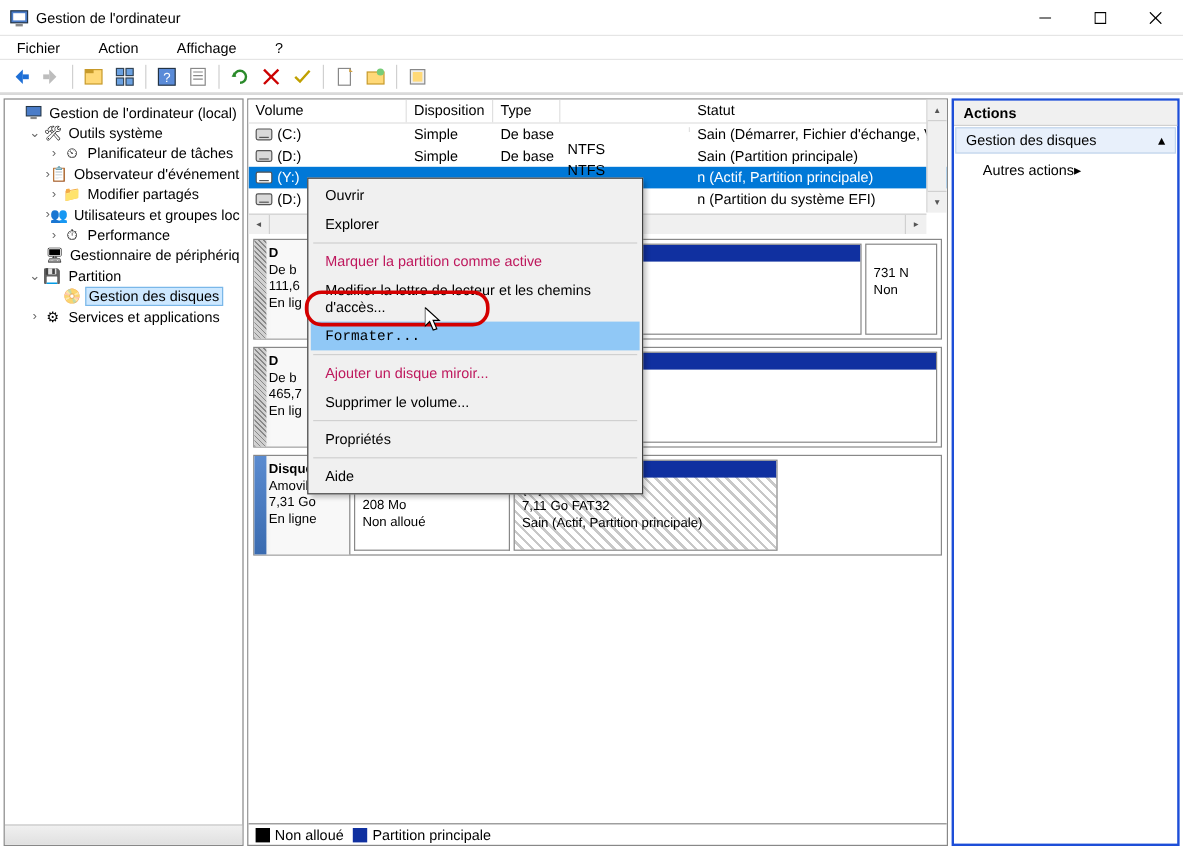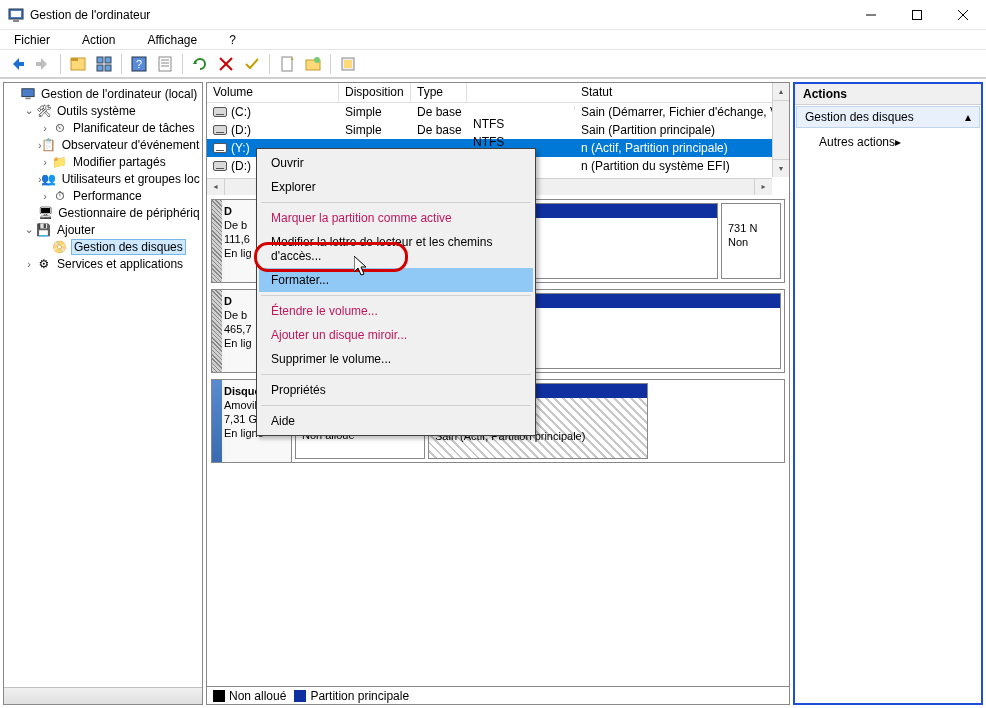--- a/index.html
+++ b/index.html
@@ -230,20 +230,21 @@
     box-shadow: 3px 3px 4px rgba(0,0,0,0.25);
     padding:2px;
     z-index:100;
   }
   .cm-item {
     padding:5px 12px; font-size:12px;
   }
   .cm-item.disabled { color:#be185d; }
   .cm-item.highlight {
     background:#90c8f6;
+    font-family:Liberation Mono, monospace;
   }
   .cm-sep { height:1px; background:#d0d0d0; margin:3px 2px; }
   .red-box {
     position:absolute; border:3px solid #d40000; border-radius:14px;
     left:254px; top:242px; width:154px; height:30px; z-index:110;
     pointer-events:none;
   }
   .cursor-arrow {
     position:absolute; left:354px; top:256px; z-index:120; pointer-events:none;
   }
@@ -420,21 +421,21 @@
           <span class="label">Performance</span>
         </div>
       <div class="tree-item indent2">
           <span class="glyph"></span>
           <span class="icon">🖥</span>
           <span class="label">Gestionnaire de périphériques</span>
         </div>
       <div class="tree-item indent1">
           <span class="glyph">⌄</span>
           <span class="icon">💾</span>
-          <span class="label">Ajouter</span>
+          <span class="label">Partition</span>
         </div>
       <div class="tree-item indent2 selected">
           <span class="glyph"></span>
           <span class="icon">📀</span>
           <span class="label">Gestion des disques</span>
         </div>
       <div class="tree-item indent1">
           <span class="glyph">›</span>
           <span class="icon">⚙</span>
           <span class="label">Services et applications</span>
@@ -576,21 +577,20 @@
 </div>
 
 <div class="context-menu">
   <div class="cm-item">Ouvrir</div>
   <div class="cm-item">Explorer</div>
   <div class="cm-sep"></div>
   <div class="cm-item disabled">Marquer la partition comme active</div>
   <div class="cm-item">Modifier la lettre de lecteur et les chemins d'accès...</div>
   <div class="cm-item highlight">Formater...</div>
   <div class="cm-sep"></div>
-  <div class="cm-item disabled">Étendre le volume...</div>
   <div class="cm-item disabled">Ajouter un disque miroir...</div>
   <div class="cm-item">Supprimer le volume...</div>
   <div class="cm-sep"></div>
   <div class="cm-item">Propriétés</div>
   <div class="cm-sep"></div>
   <div class="cm-item">Aide</div>
 </div>
 
 <div class="red-box"></div>
 <svg class="cursor-arrow" width="16" height="22">

